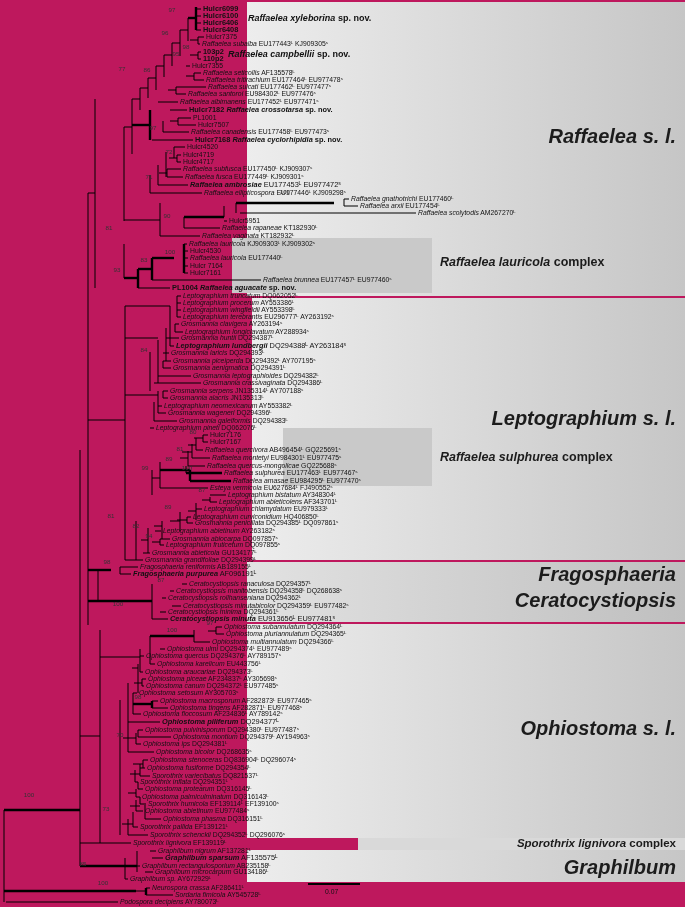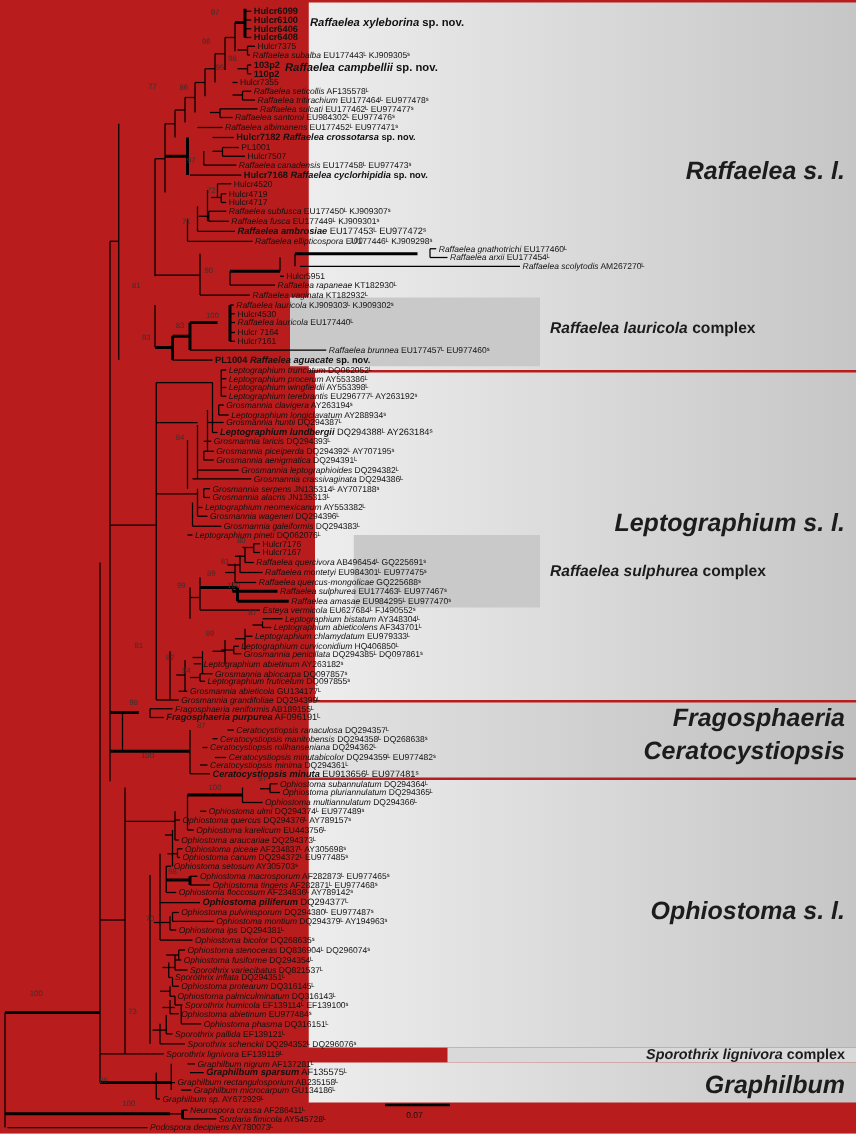--- a/index.html
+++ b/index.html
@@ -1,16 +1,16 @@
 <!DOCTYPE html>
 <html><head>
 <meta charset="utf-8">
 <style>
   html,body{margin:0;padding:0;background:#ffffff;}
-  #fig{position:relative;width:685px;height:907px;background:#b91c1c;overflow:hidden;
+  #fig{position:relative;width:685px;height:907px;background:#be185d;overflow:hidden;
        font-family:"Liberation Sans", sans-serif;text-align:center;}
   svg text{font-family:"Liberation Sans", sans-serif;}
 </style>
 </head>
 <body>
 
 <div id="fig">
   <svg id="tree" width="685" height="907" viewBox="0 0 685 907" xmlns="http://www.w3.org/2000/svg">
     <defs>
       <linearGradient id="grad1" x1="0" y1="0" x2="1" y2="0">

